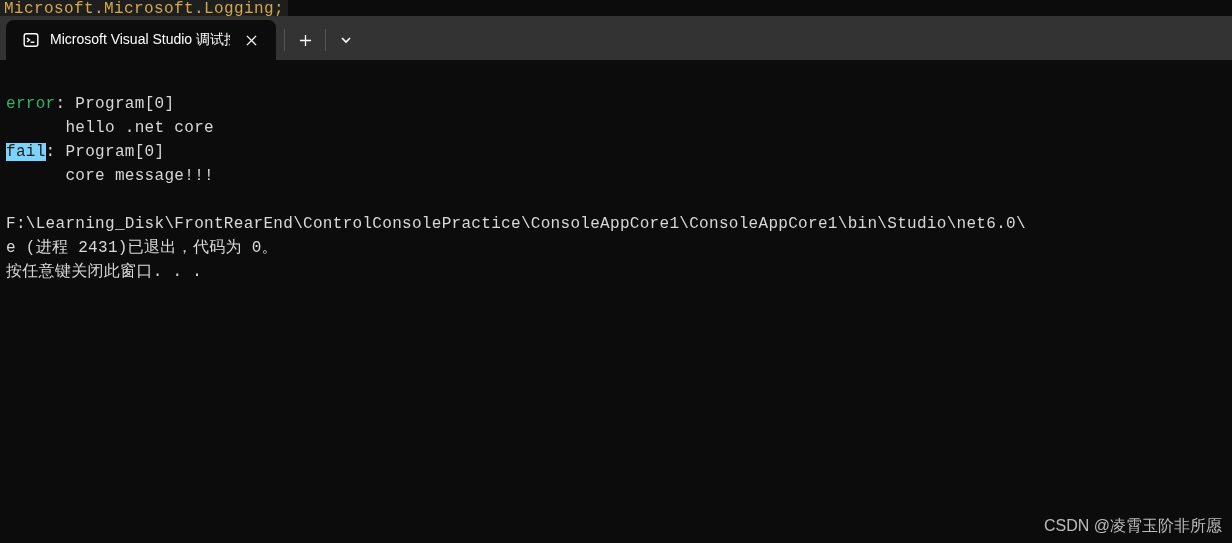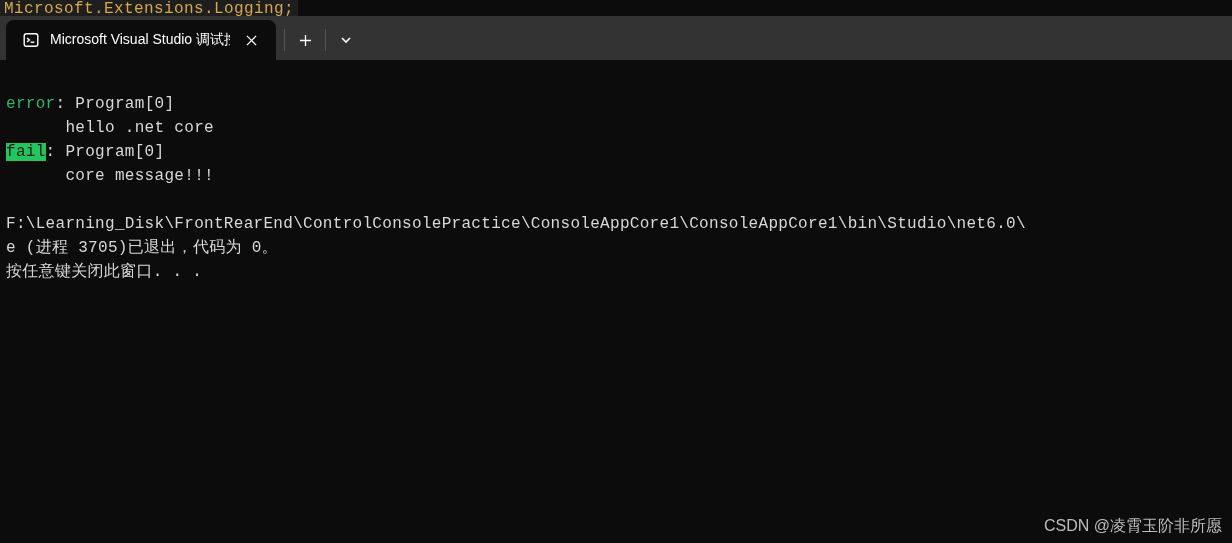--- a/index.html
+++ b/index.html
@@ -86,34 +86,34 @@
       top: 60px; left: 0; right: 0; bottom: 0;
       background: #0c0c0c;
       padding: 8px 6px;
       font-size: 16px;
       line-height: 24px;
       color: #d8d8d8;
       white-space: pre;
       letter-spacing: .3px;
     }
     .lvl-info { color: #2fb46a; }
-    .lvl-fail { color: #1a1a1a; background: #22c55e; margin-top: 45px; }
+    .lvl-fail { color: #1a1a1a; background: #7dd3fc; margin-top: 45px; }
     .watermark {
       position: absolute;
       right: 10px; bottom: 6px;
       color: #cfcfcf;
       font-family: Liberation Sans, sans-serif;
       font-size: 16px;
       opacity: .9;
     }
   </style>
 </head>
 <body>
 
-<div class="peek">Microsoft.Extensions.Logging;</div>
+<div class="peek">Microsoft.Microsoft.Logging;</div>
 
 <div class="titlebar">
   <div class="tab">
     <span class="tab-icon">
       <svg viewBox="0 0 16 16" width="16" height="16" fill="none" stroke="#ffffff" stroke-width="1.4">
         <rect x="1.2" y="1.8" width="13.6" height="12.4" rx="2.2"></rect>
         <path d="M4 6 L6.4 8 L4 10"></path>
         <path d="M7.6 10.2 L11.4 10.2"></path>
       </svg>
     </span>
@@ -140,17 +140,17 @@
   </div>
 </div>
 
 <div class="term">
 <span><span class="lvl-info">error</span><span>: Program[0]</span></span>
 <span>      hello .net core</span>
 <span><span class="lvl-fail">fail</span><span>: Program[0]</span></span>
 <span>      core message!!!</span>
 <span></span>
 <span>F:\Learning_Disk\FrontRearEnd\ControlConsolePractice\ConsoleAppCore1\ConsoleAppCore1\bin\Studio\net6.0\</span>
-<span>e (进程 3705)已退出，代码为 0。</span>
+<span>e (进程 2431)已退出，代码为 0。</span>
 <span>按任意键关闭此窗口. . .</span>
 </div>
 
 <div class="watermark">CSDN @凌霄玉阶非所愿</div>
 
 </body></html>

